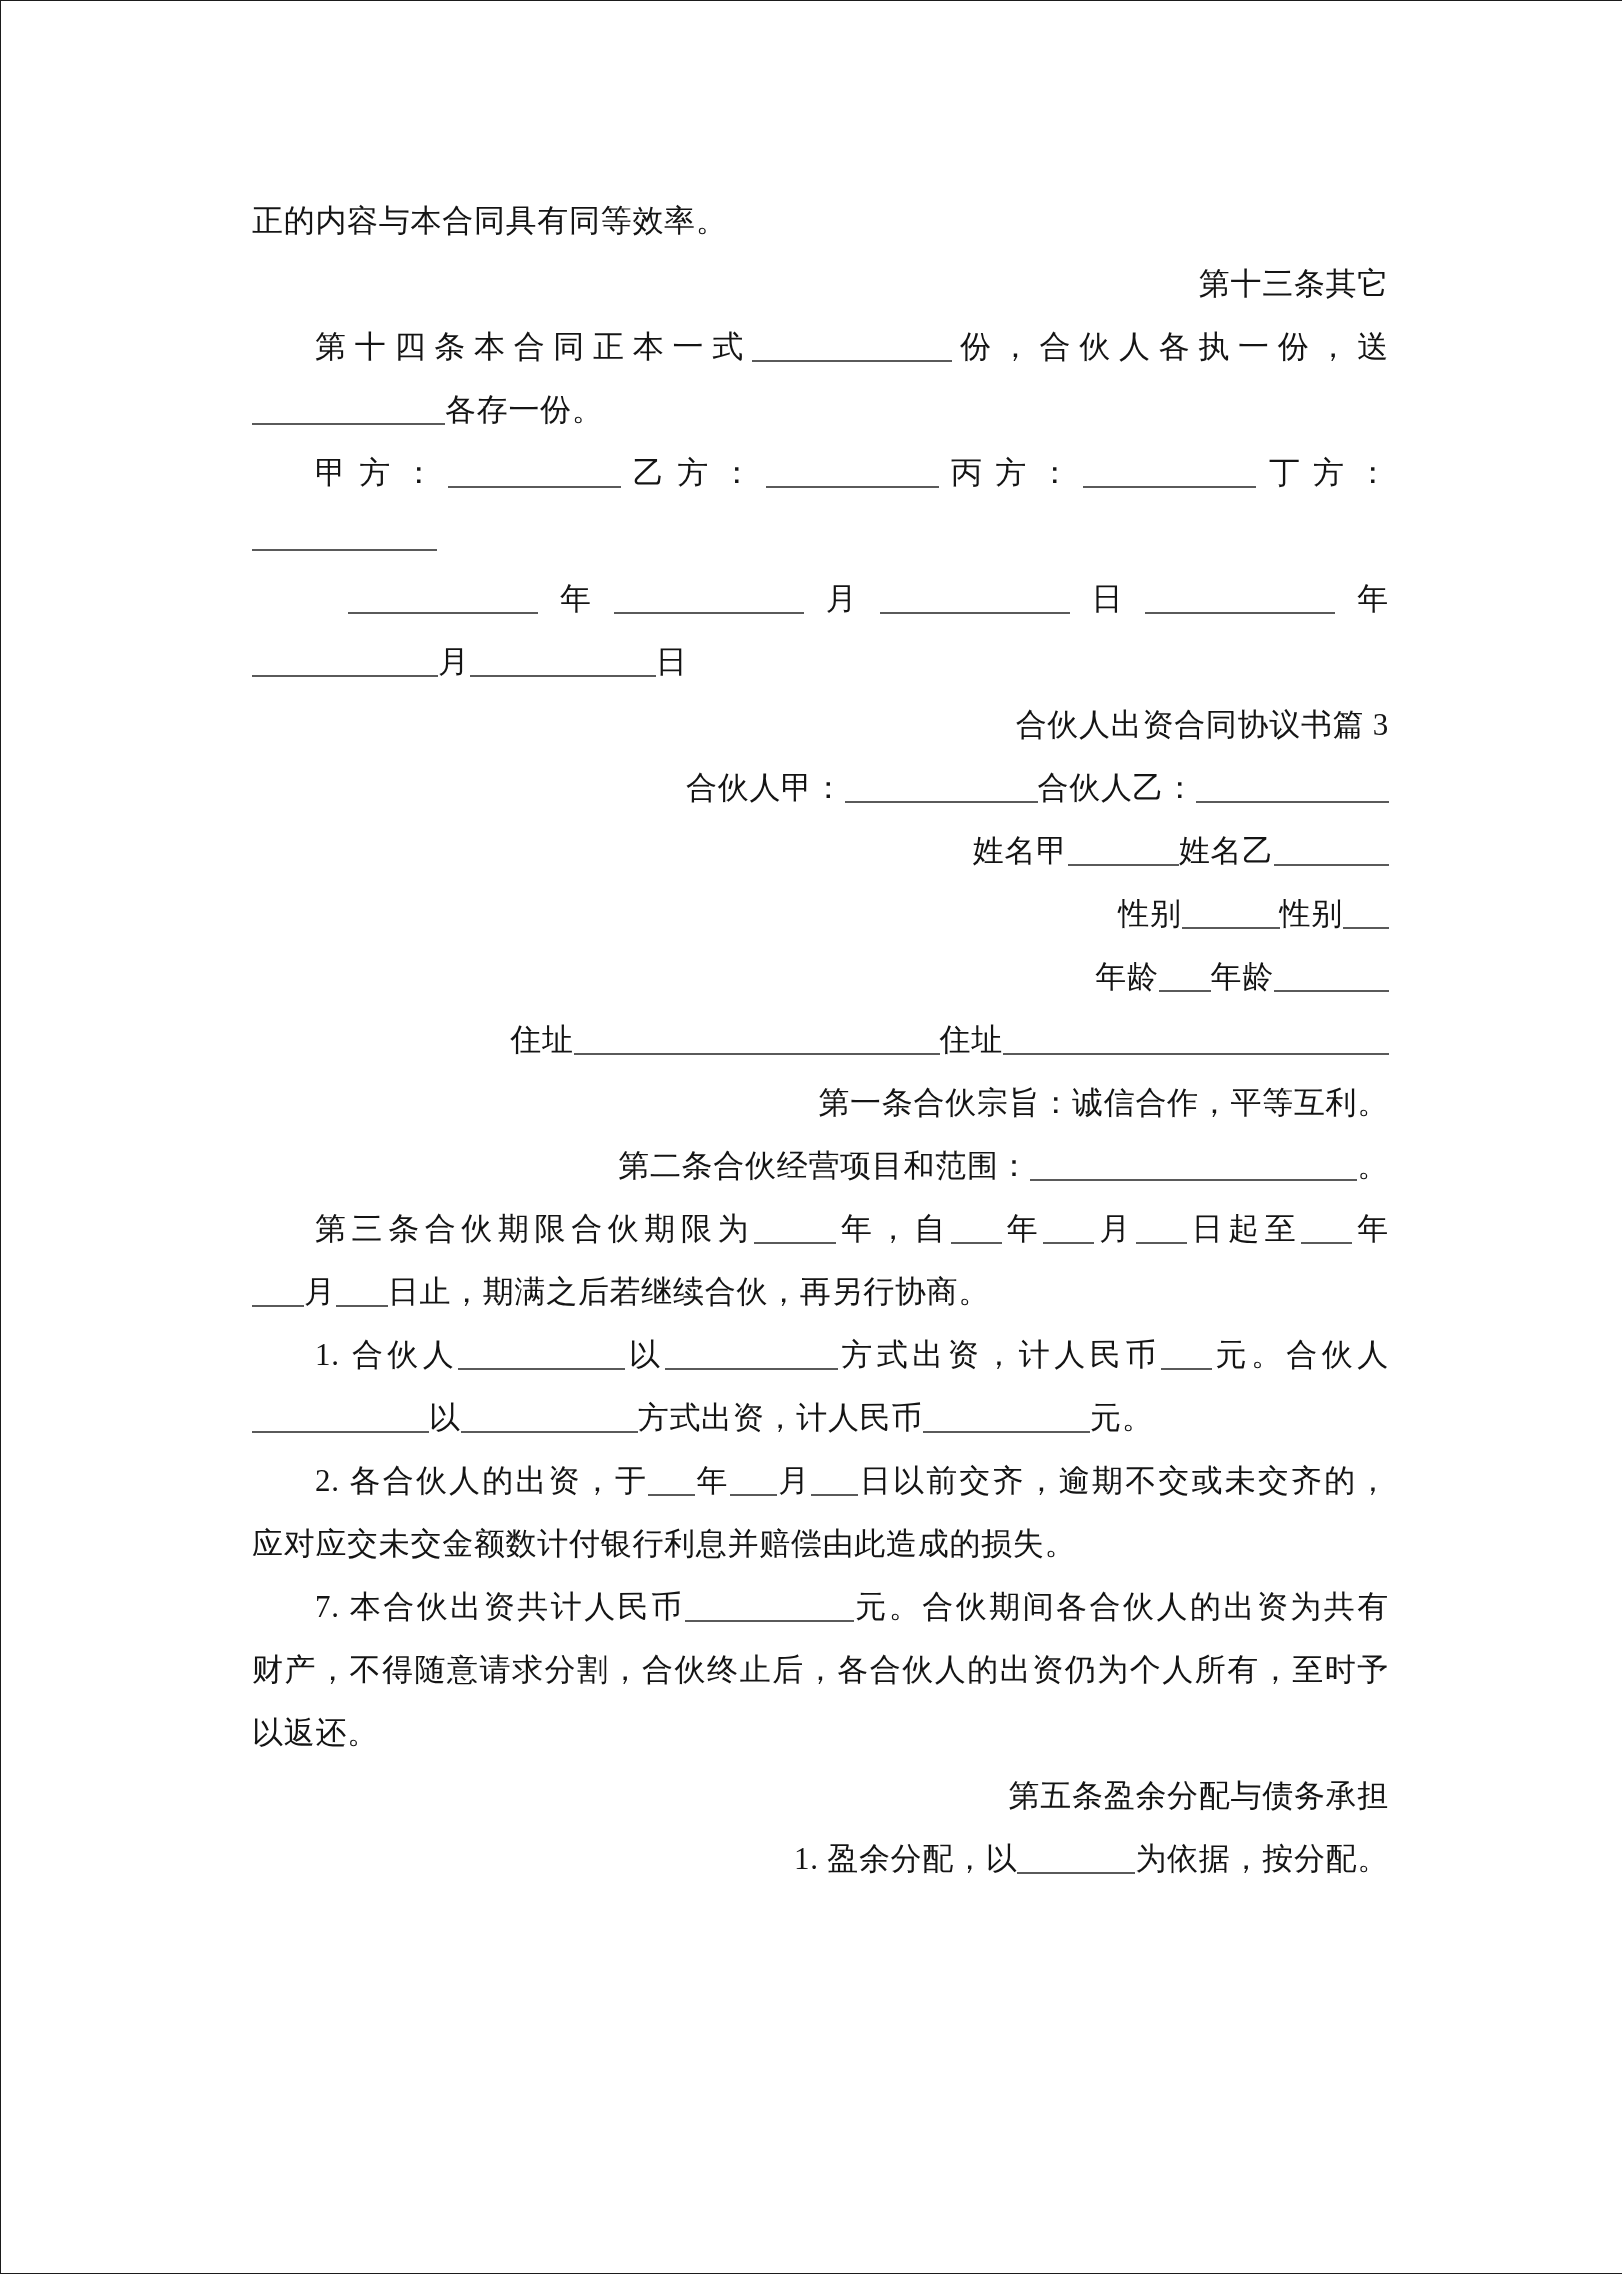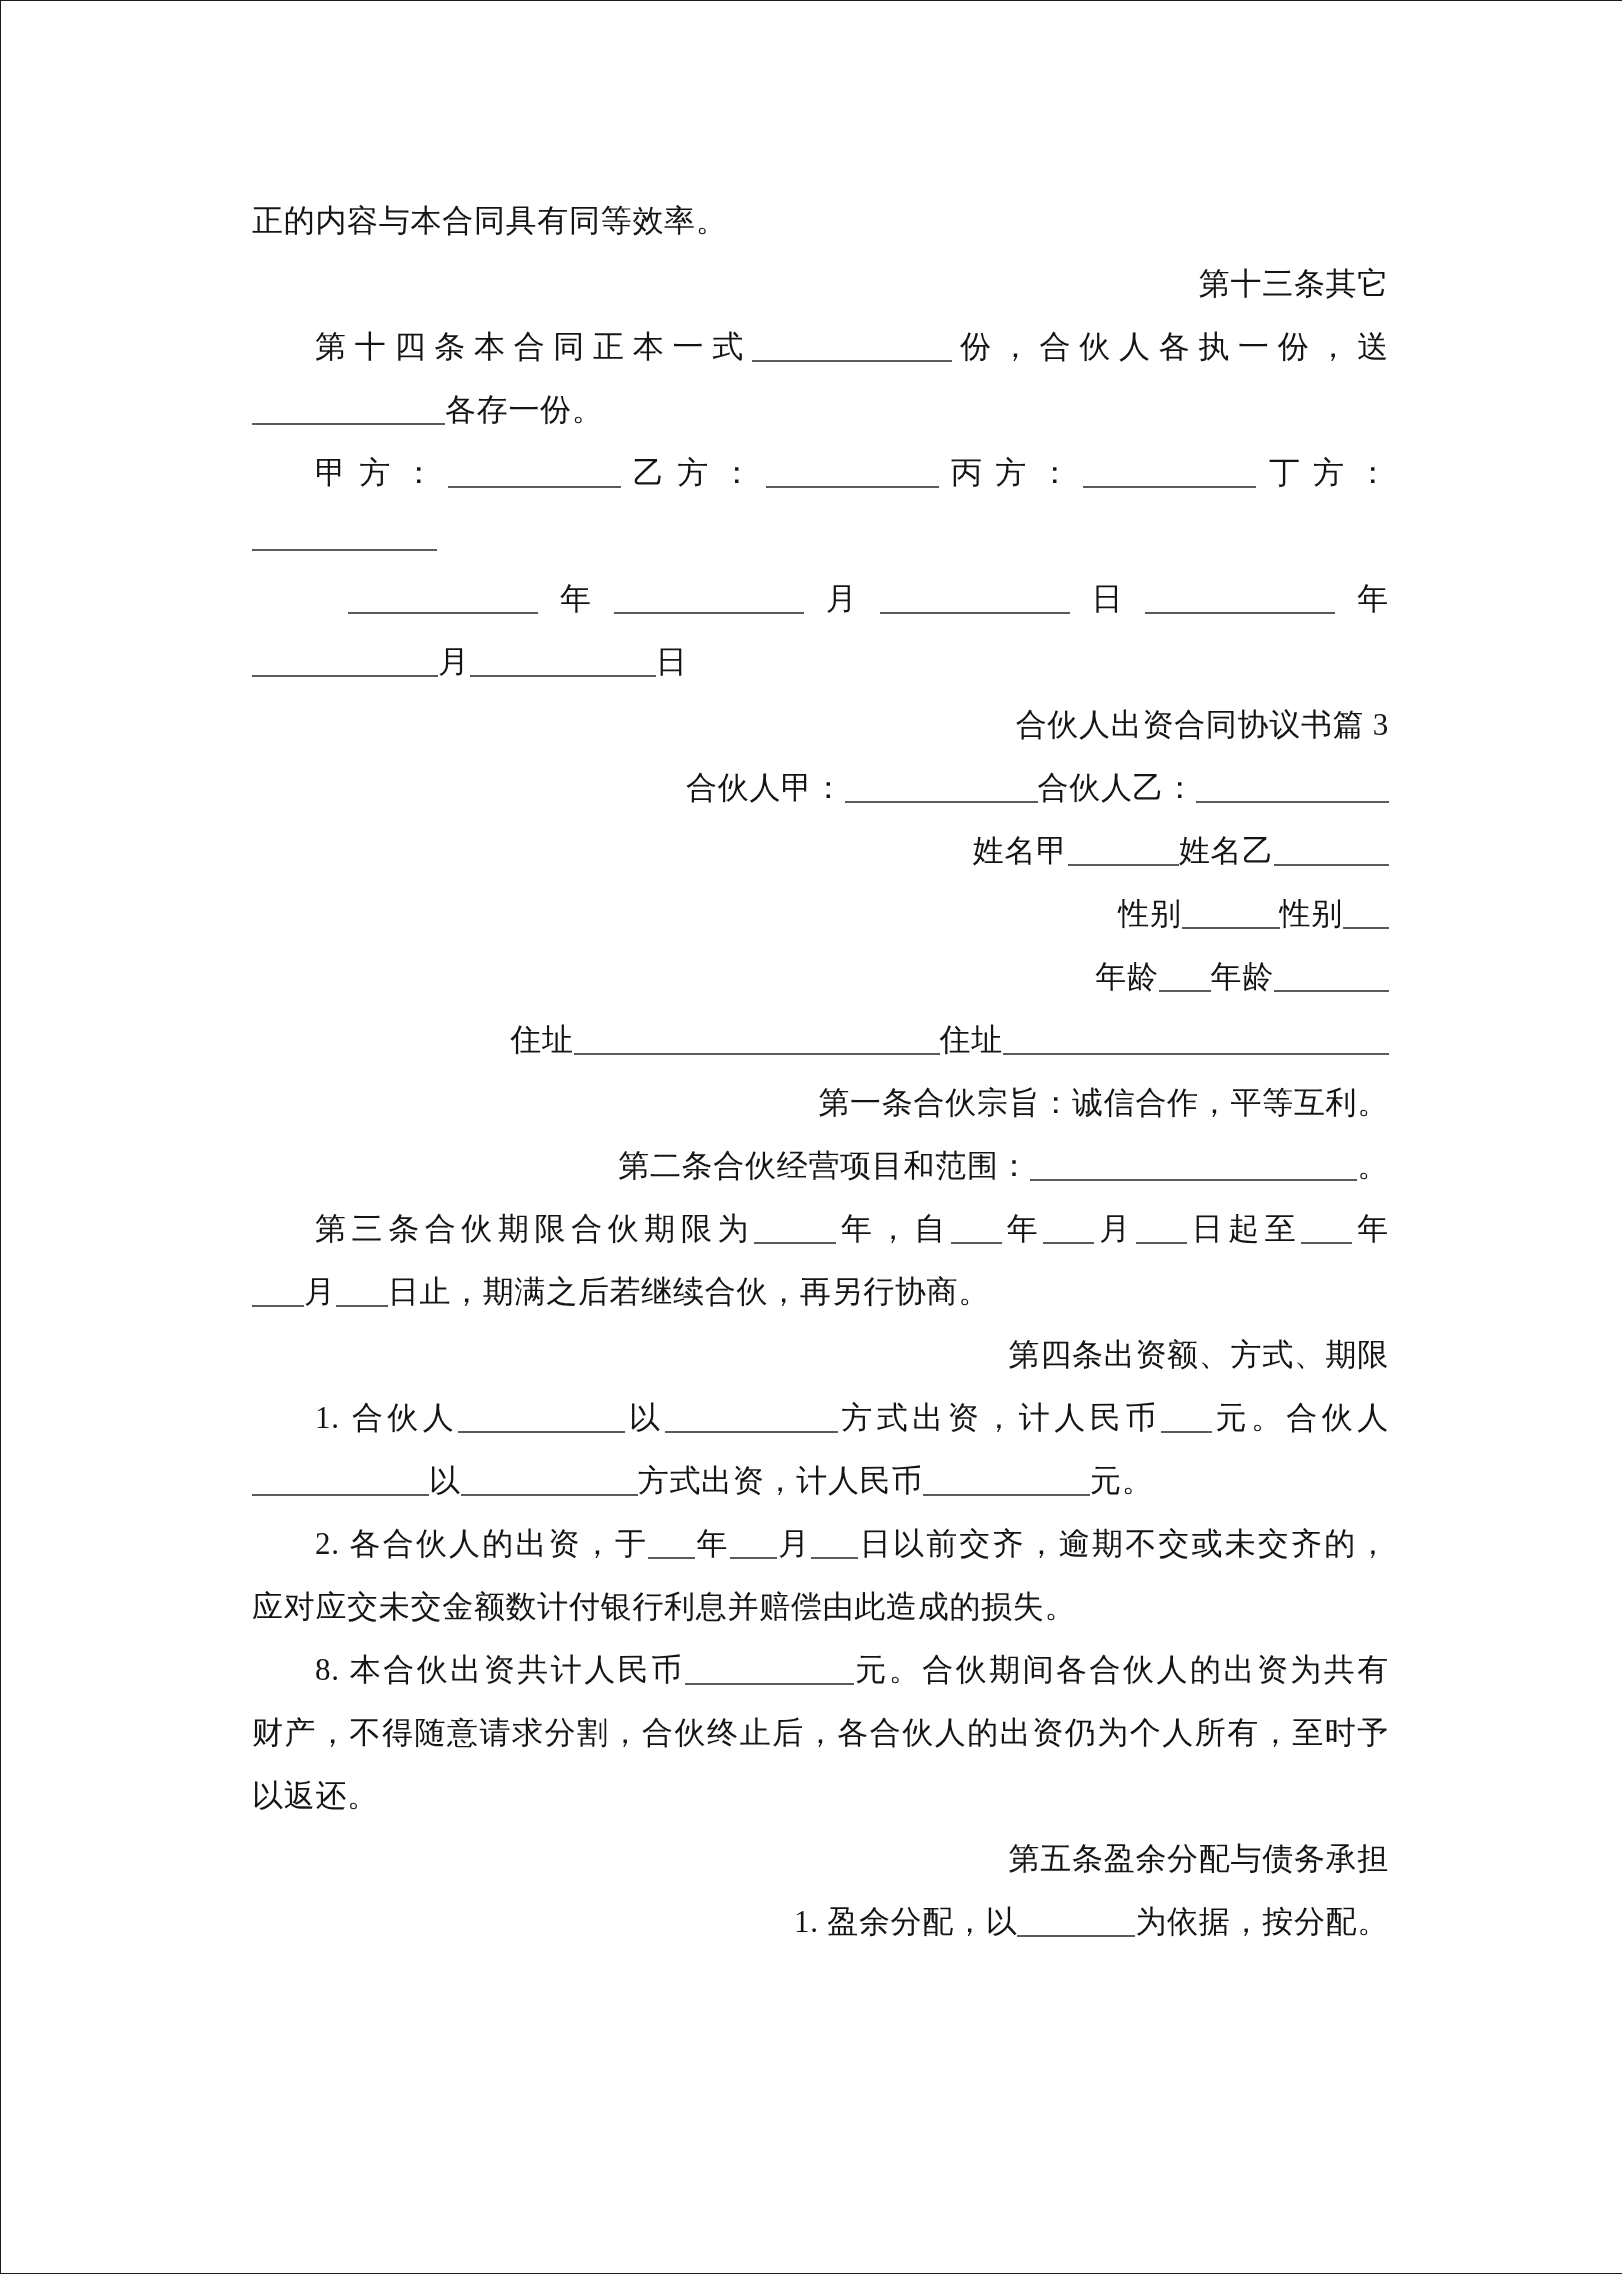--- a/index.html
+++ b/index.html
@@ -62,25 +62,24 @@
       <div class="line indent-2"><span class="run">合伙人出资合同协议书篇 3</span></div>
       <div class="line indent-2"><span class="run">合伙人甲：</span><span class="blank" style="width: 193px; border-bottom-color: rgb(90, 90, 90);"></span><span class="run">合伙人乙：</span><span class="blank" style="width: 193px; border-bottom-color: rgb(90, 90, 90);"></span></div>
       <div class="line indent-2"><span class="run">姓名甲</span><span class="blank" style="width: 111px; border-bottom-color: rgb(90, 90, 90);"></span><span class="run">姓名乙</span><span class="blank" style="width: 115px; border-bottom-color: rgb(90, 90, 90);"></span></div>
       <div class="line indent-2"><span class="run">性别</span><span class="blank" style="width: 98px; border-bottom-color: rgb(90, 90, 90);"></span><span class="run">性别</span><span class="blank" style="width: 46px; border-bottom-color: rgb(90, 90, 90);"></span></div>
       <div class="line indent-2"><span class="run">年龄</span><span class="blank" style="width: 52px; border-bottom-color: rgb(90, 90, 90);"></span><span class="run">年龄</span><span class="blank" style="width: 115px; border-bottom-color: rgb(90, 90, 90);"></span></div>
       <div class="line indent-2"><span class="run">住址</span><span class="blank" style="width: 366px; border-bottom-color: rgb(90, 90, 90);"></span><span class="run">住址</span><span class="blank" style="width: 386px; border-bottom-color: rgb(90, 90, 90);"></span></div>
       <div class="line indent-2"><span class="run">第一条合伙宗旨：诚信合作，平等互利。</span></div>
       <div class="line indent-2"><span class="run">第二条合伙经营项目和范围：</span><span class="blank" style="width: 327px; border-bottom-color: rgb(90, 90, 90);"></span><span class="run">。</span></div>
       <div class="line indent-2 justify"><span class="run">第三条合伙期限合伙期限为</span><span class="blank" style="width: 82px; border-bottom-color: rgb(90, 90, 90);"></span><span class="run">年，自</span><span class="blank" style="width: 51px; border-bottom-color: rgb(90, 90, 90);"></span><span class="run">年</span><span class="blank" style="width: 51px; border-bottom-color: rgb(90, 90, 90);"></span><span class="run">月</span><span class="blank" style="width: 51px; border-bottom-color: rgb(90, 90, 90);"></span><span class="run">日起至</span><span class="blank" style="width: 51px; border-bottom-color: rgb(90, 90, 90);"></span><span class="run">年</span></div>
       <div class="line indent-0"><span class="blank" style="width: 52px; border-bottom-color: rgb(90, 90, 90);"></span><span class="run">月</span><span class="blank" style="width: 52px; border-bottom-color: rgb(90, 90, 90);"></span><span class="run">日止，期满之后若继续合伙，再另行协商。</span></div>
-      <div class="line indent-2"><span class="run">第四条出资额、方式、期限</span></div>
       <div class="line indent-2 justify"><span class="run">1. 合伙人</span><span class="blank" style="width: 167px; border-bottom-color: rgb(90, 90, 90);"></span><span class="run">以</span><span class="blank" style="width: 173px; border-bottom-color: rgb(90, 90, 90);"></span><span class="run">方式出资，计人民币</span><span class="blank" style="width: 51px; border-bottom-color: rgb(90, 90, 90);"></span><span class="run">元。合伙人</span></div>
       <div class="line indent-0"><span class="blank" style="width: 177px; border-bottom-color: rgb(90, 90, 90);"></span><span class="run">以</span><span class="blank" style="width: 177px; border-bottom-color: rgb(90, 90, 90);"></span><span class="run">方式出资，计人民币</span><span class="blank" style="width: 167px; border-bottom-color: rgb(90, 90, 90);"></span><span class="run">元。</span></div>
       <div class="line indent-2 justify"><span class="run">2. 各合伙人的出资，于</span><span class="blank" style="width: 47px; border-bottom-color: rgb(90, 90, 90);"></span><span class="run">年</span><span class="blank" style="width: 47px; border-bottom-color: rgb(90, 90, 90);"></span><span class="run">月</span><span class="blank" style="width: 47px; border-bottom-color: rgb(90, 90, 90);"></span><span class="run">日以前交齐，逾期不交或未交齐的，</span></div>
       <div class="line indent-0"><span class="run">应对应交未交金额数计付银行利息并赔偿由此造成的损失。</span></div>
-      <div class="line indent-2 justify"><span class="run">8. 本合伙出资共计人民币</span><span class="blank" style="width: 169px; border-bottom-color: rgb(90, 90, 90);"></span><span class="run">元。合伙期间各合伙人的出资为共有</span></div>
+      <div class="line indent-2 justify"><span class="run">7. 本合伙出资共计人民币</span><span class="blank" style="width: 169px; border-bottom-color: rgb(90, 90, 90);"></span><span class="run">元。合伙期间各合伙人的出资为共有</span></div>
       <div class="line indent-0 justify"><span class="run">财产，不得随意请求分割，合伙终止后，各合伙人的出资仍为个人所有，至时予</span></div>
       <div class="line indent-0"><span class="run">以返还。</span></div>
       <div class="line indent-2"><span class="run">第五条盈余分配与债务承担</span></div>
       <div class="line indent-2"><span class="run">1. 盈余分配，以</span><span class="blank" style="width: 118px; border-bottom-color: rgb(90, 90, 90);"></span><span class="run">为依据，按分配。</span></div>
     </div>
 </div>
 
 
 </body></html>

